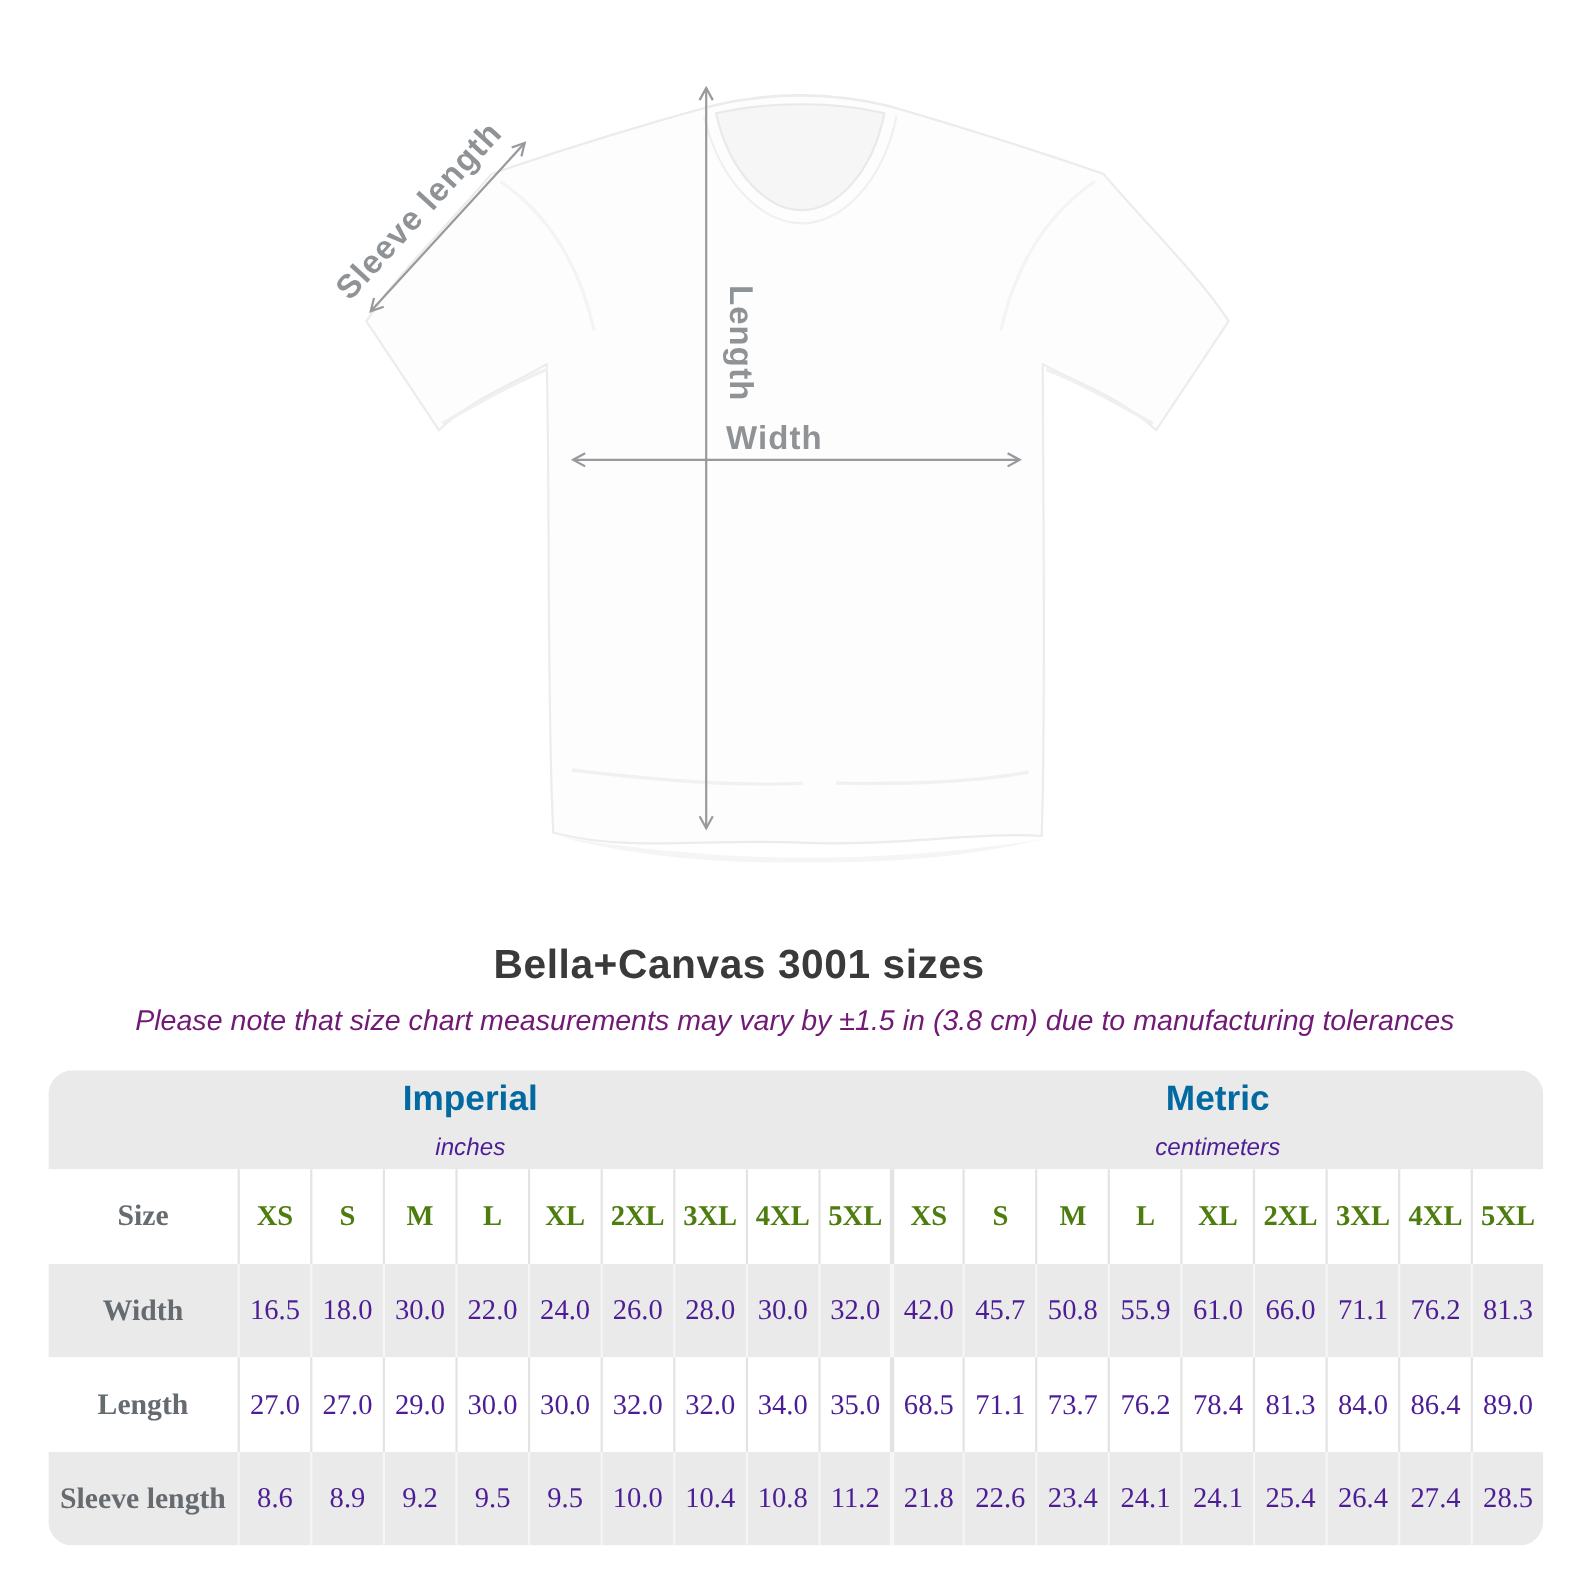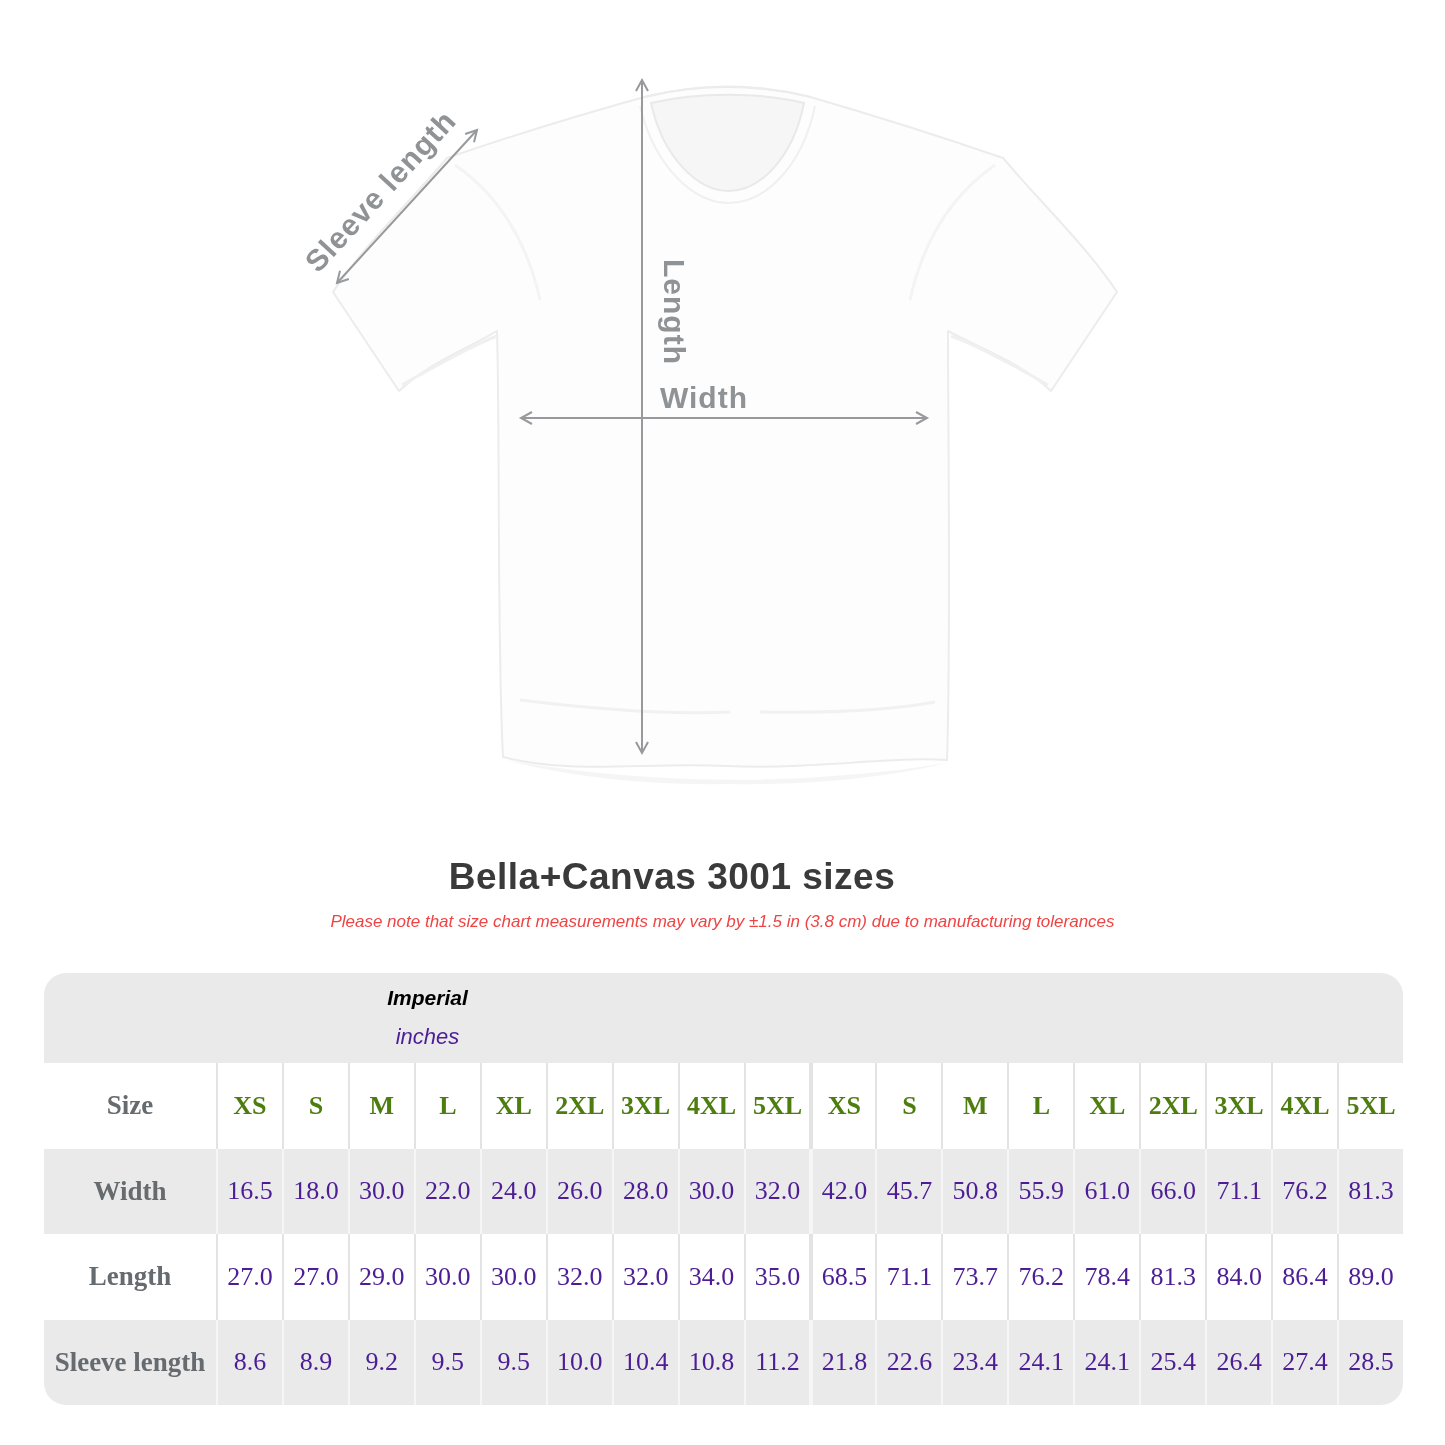--- a/index.html
+++ b/index.html
@@ -14,33 +14,33 @@
   .diagram svg{display:block;}
   .ann-label{font-weight:bold;font-size:30px;fill:#8f9396;letter-spacing:1px;}
 
   
   .title{
     position:absolute;left:0;top:856px;width:1344px;text-align:center;
     font-size:37px;font-weight:bold;color:#3a3a3a;letter-spacing:.5px;
   }
   .subtitle{
     position:absolute;left:0;top:912px;width:1445px;text-align:center;
-    font-size:17px;font-style:italic;color:#ef4444;
+    font-size:26px;font-style:italic;color:#701a75;
   }
 
   
   .szt{
     position:absolute;left:44px;top:973px;width:1359px;height:432px;
     border-radius:22px;overflow:hidden;background:#ffffff;
   }
   .band{display:flex;height:90px;background:#eaeaea;}
   .band .group{flex:0 0 auto;display:flex;flex-direction:column;align-items:center;justify-content:center;}
   .band .g-imp{width:767px;}
   .band .g-met{width:592px;}
-  .g-label{font-size:21px;font-weight:bold;font-style:italic;color:#000000;line-height:1.15;}
+  .g-label{font-size:32px;font-weight:bold;color:#0369a1;line-height:1.15;}
   .g-sub{font-size:22px;font-style:italic;color:#4c1d95;margin-top:14px;}
 
   .row{display:grid;grid-template-columns:172px repeat(18,1fr);height:85.5px;font-family:Liberation Serif, serif;}
   .row > div{display:flex;align-items:center;justify-content:center;}
   .r-white{--div:#e3e3e3;background:#ffffff;}
   .r-gray{--div:#f6f6f6;background:#eaeaea;}
   .row > div + div{border-left:2px solid var(--div);}
   .row > div:nth-child(11){border-left-width:4px;}
 
   .lbl{font-size:27px;font-weight:bold;color:#666b70;}
@@ -103,20 +103,24 @@
 
 <div class="title">Bella+Canvas 3001 sizes</div>
 <div class="subtitle">Please note that size chart measurements may vary by ±1.5 in (3.8 cm) due to manufacturing tolerances</div>
 
 <div class="szt">
 
   <div class="band">
     <div class="group g-imp">
       <div class="g-label">Imperial</div>
       <div class="g-sub">inches</div>
+    </div>
+    <div class="group g-met">
+      <div class="g-label">Metric</div>
+      <div class="g-sub">centimeters</div>
     </div>
   </div>
 
   <div class="row r-white">
     <div class="lbl">Size</div>
     <div class="hdr">XS</div>
     <div class="hdr">S</div>
     <div class="hdr">M</div>
     <div class="hdr">L</div>
     <div class="hdr">XL</div>

